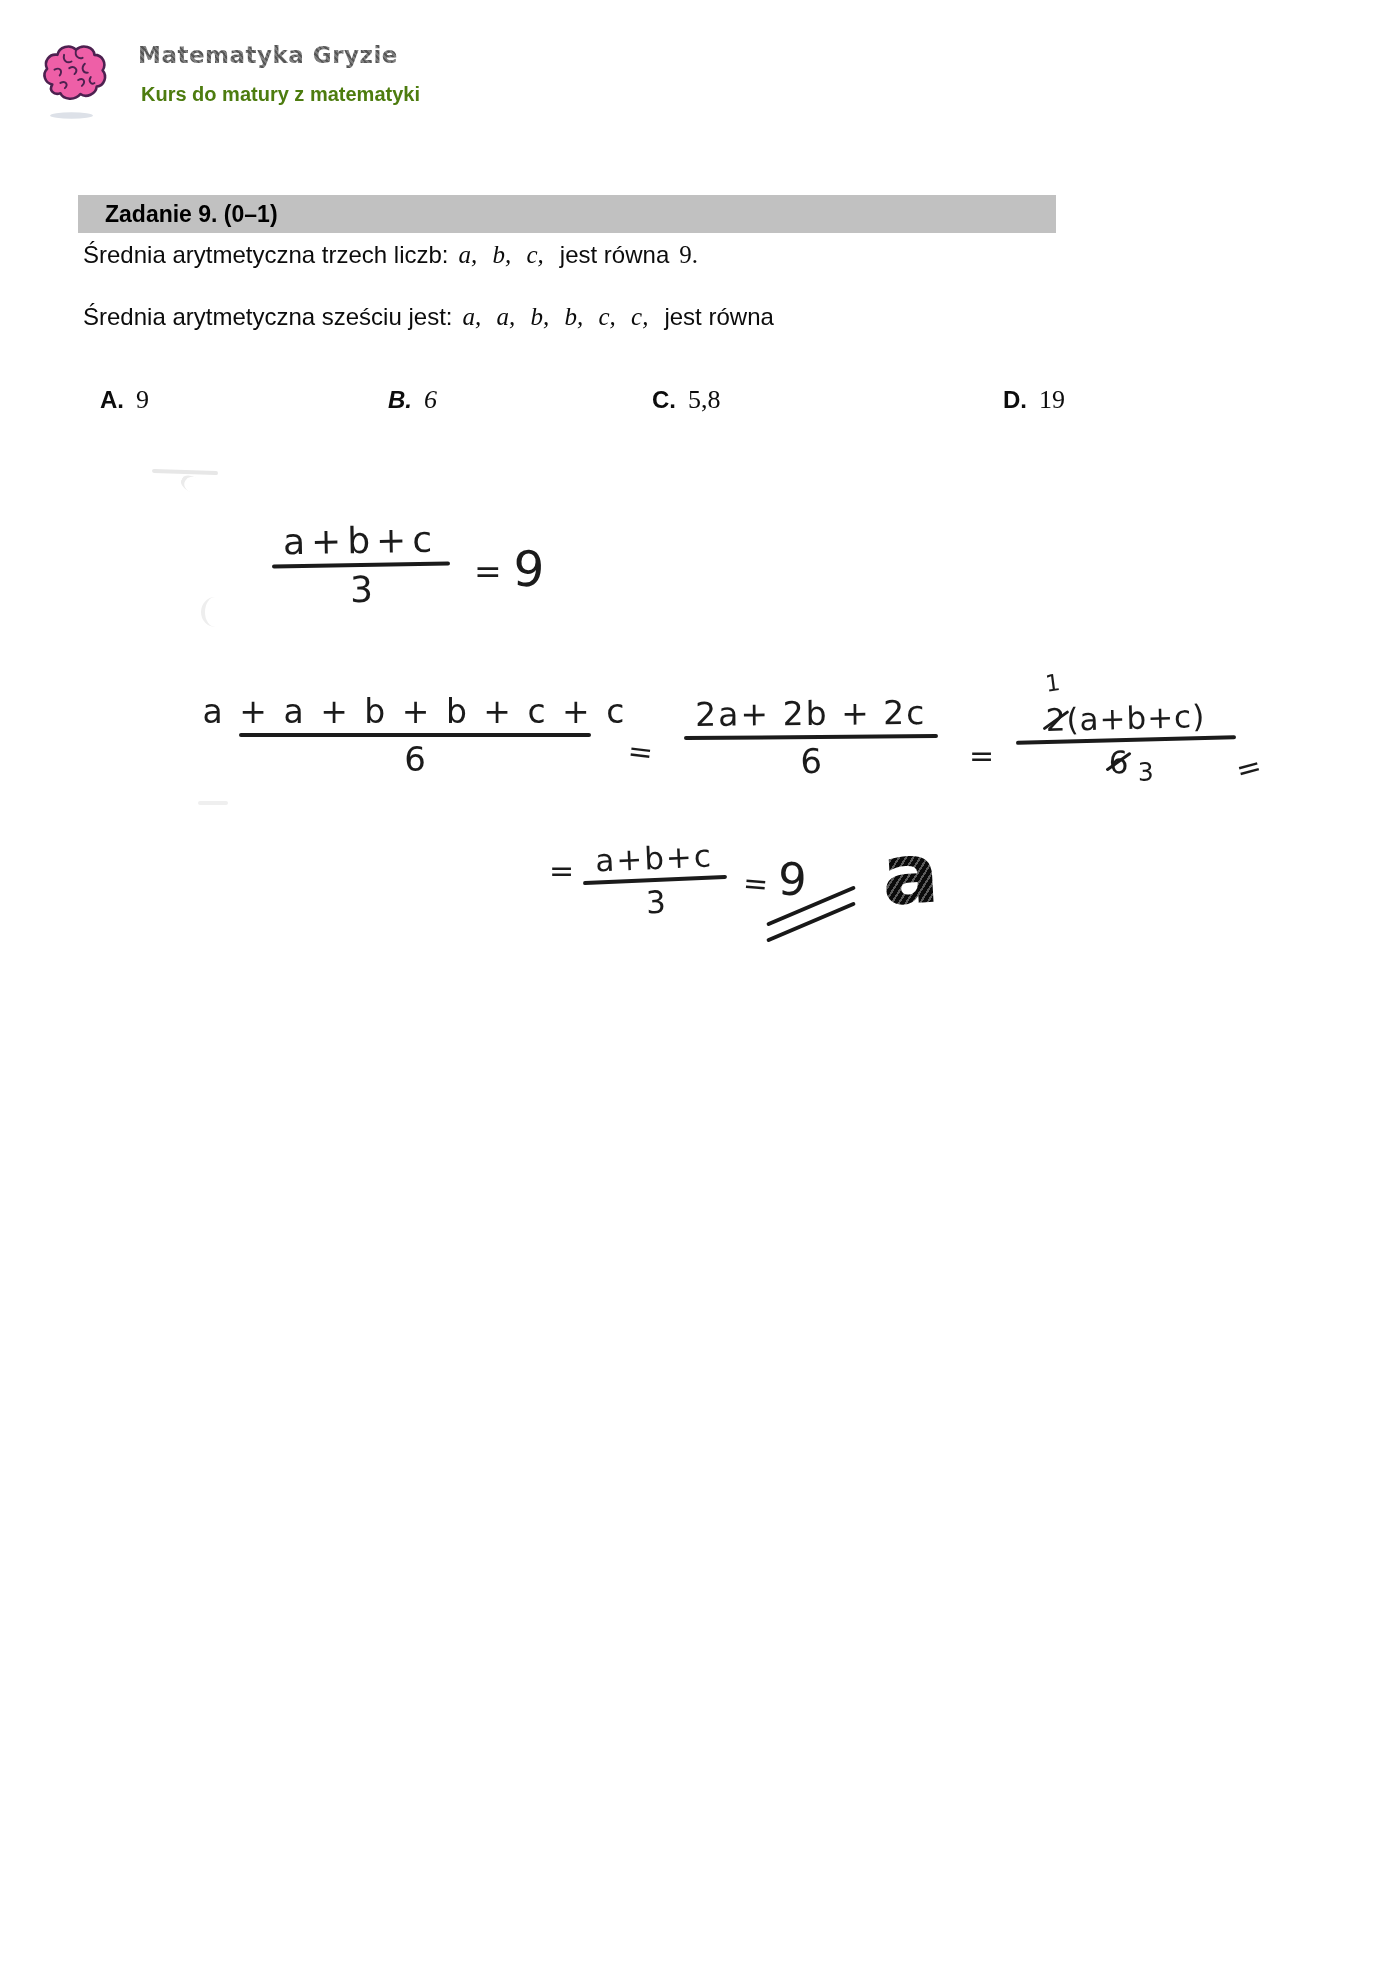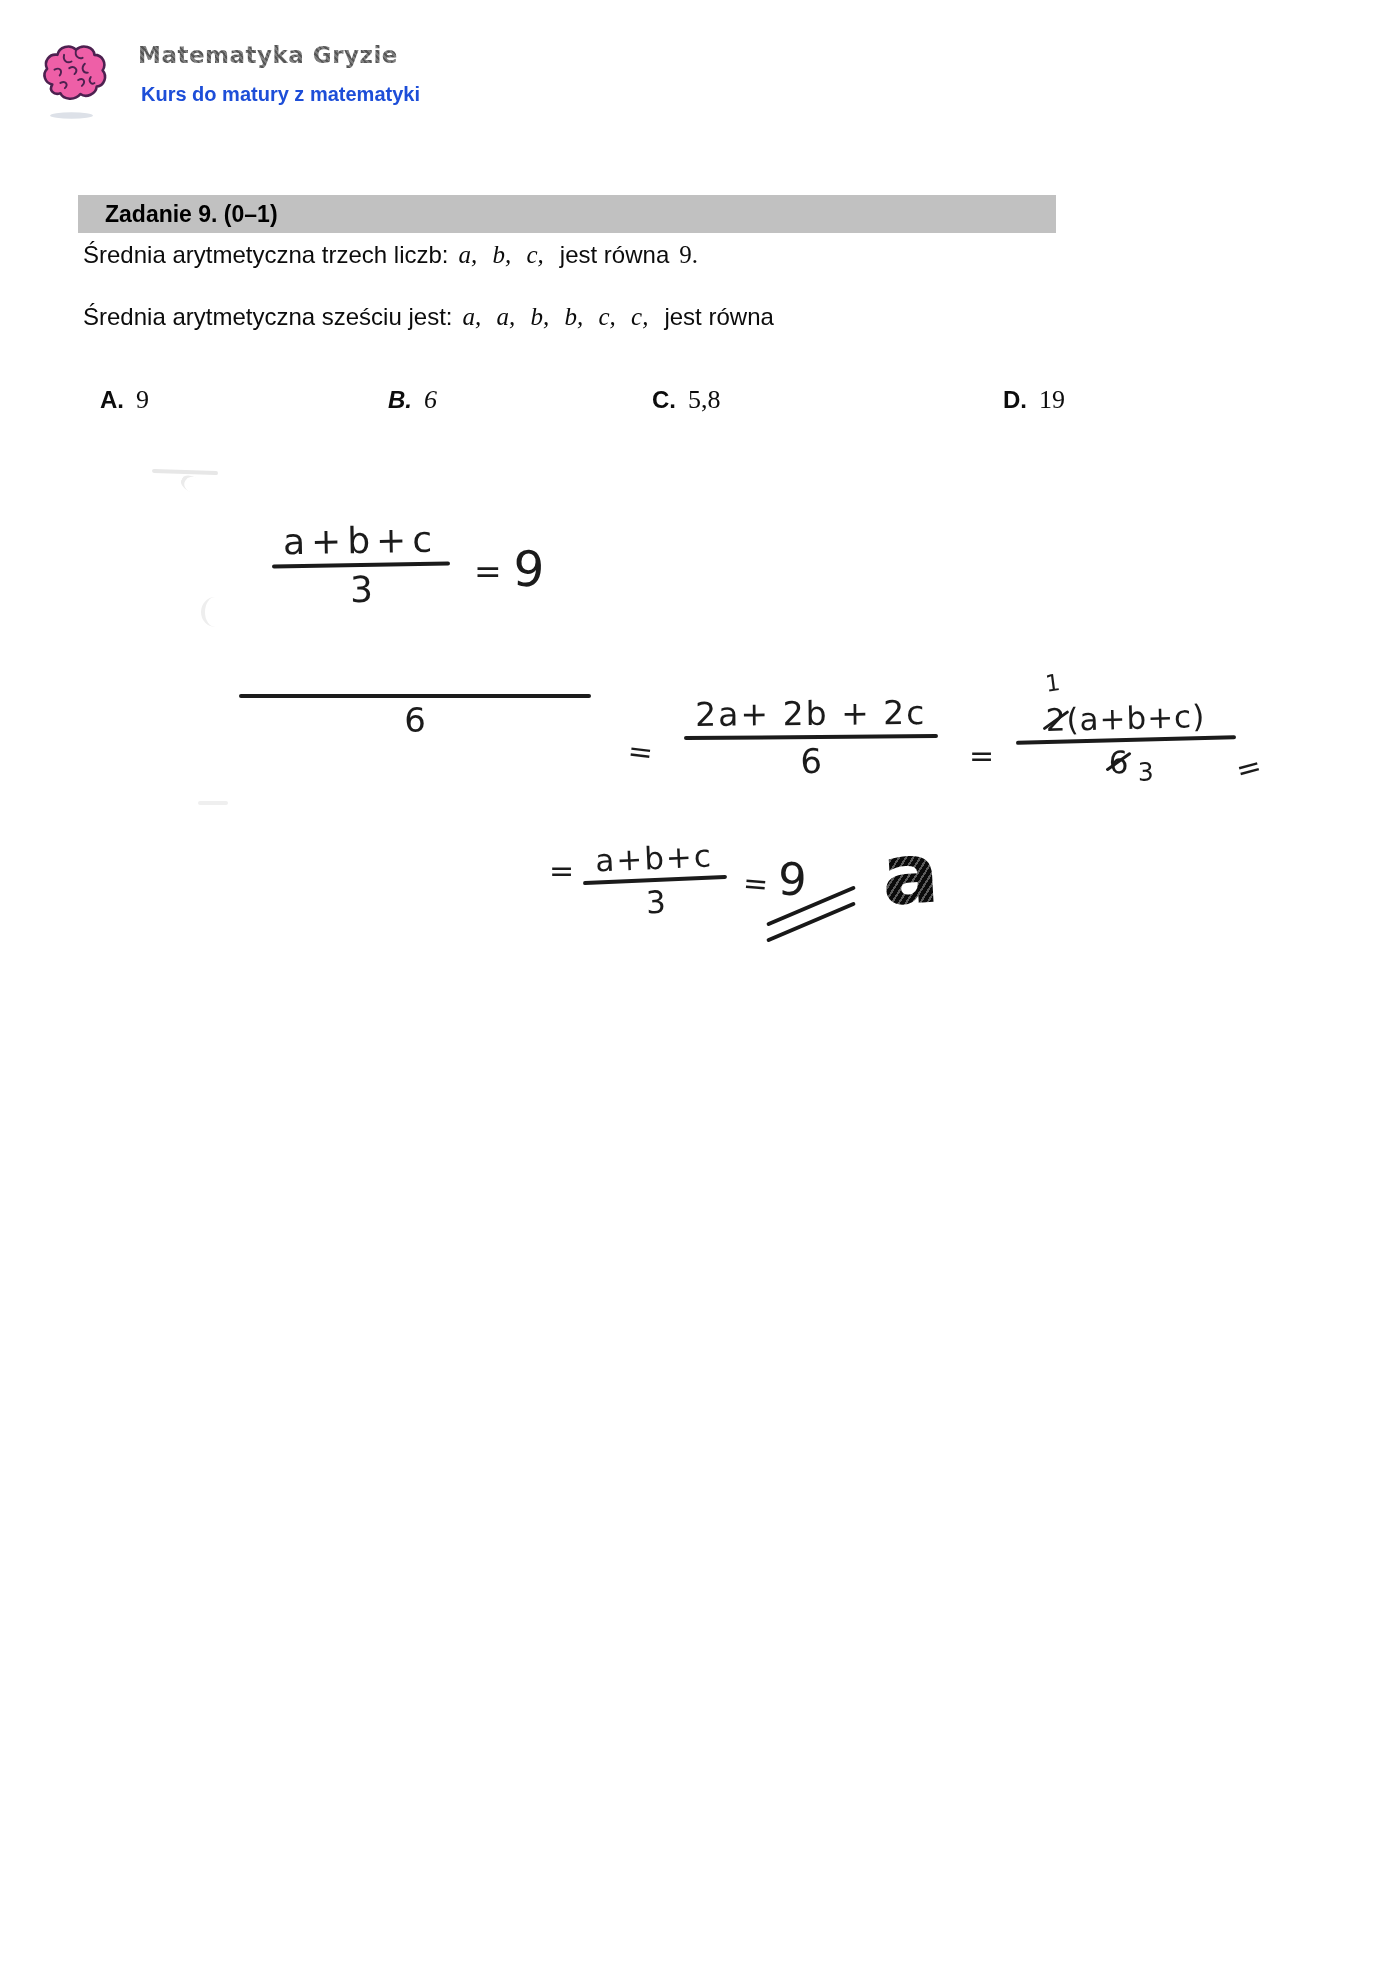--- a/index.html
+++ b/index.html
@@ -6,21 +6,21 @@
   .page{position:relative;width:1400px;height:1980px;background:#ffffff;overflow:hidden;
         font-family:"Liberation Sans",sans-serif;color:#0d0d0d;}
 
   
   .logo{position:absolute;left:36px;top:38px;width:74px;height:84px;}
   .brand-title{position:absolute;left:138px;top:42px;font-family:"DejaVu Sans",sans-serif;
         font-weight:800;font-size:23px;letter-spacing:.5px;
         background:repeating-linear-gradient(48deg,#565656 0 2px,#7e7e7e 2px 4px);
         -webkit-background-clip:text;background-clip:text;color:transparent;white-space:nowrap;}
   .brand-subtitle{position:absolute;left:141px;top:83px;font-size:20px;font-weight:bold;
-        color:#1d4ed8;white-space:nowrap;}
+        color:#4d7c0f;white-space:nowrap;}
 
   
   .task-bar{position:absolute;left:78px;top:195px;width:958px;height:38px;background:#c1c1c1;
         display:flex;align-items:center;padding-left:20px;}
   .task-bar .task-title{font-size:23px;font-weight:bold;color:#000;margin-left:7px;white-space:nowrap;}
 
   
   .pline{position:absolute;left:83px;font-size:24px;color:#0c0c0c;white-space:nowrap;}
   .line1{top:241px;}
   .line2{top:303px;}
@@ -145,20 +145,21 @@
 
   <div class="hw frac eq1">
     <span class="num">a+b+c</span>
     <span class="fbar"></span>
     <span class="den">3</span>
   </div>
   <div class="hw eq eq1-eq">=</div>
   <div class="hw eq1-res">9</div>
 
   <div class="hw frac eq2f1">
+    <span class="num">a + a + b + b + c + c</span>
     <span class="fbar"></span>
     <span class="den">6</span>
   </div>
   <div class="hw eq eq2-eqa">=</div>
   <div class="hw frac eq2f2">
     <span class="num">2a+ 2b + 2c</span>
     <span class="fbar"></span>
     <span class="den">6</span>
   </div>
   <div class="hw eq eq2-eqb">=</div>

